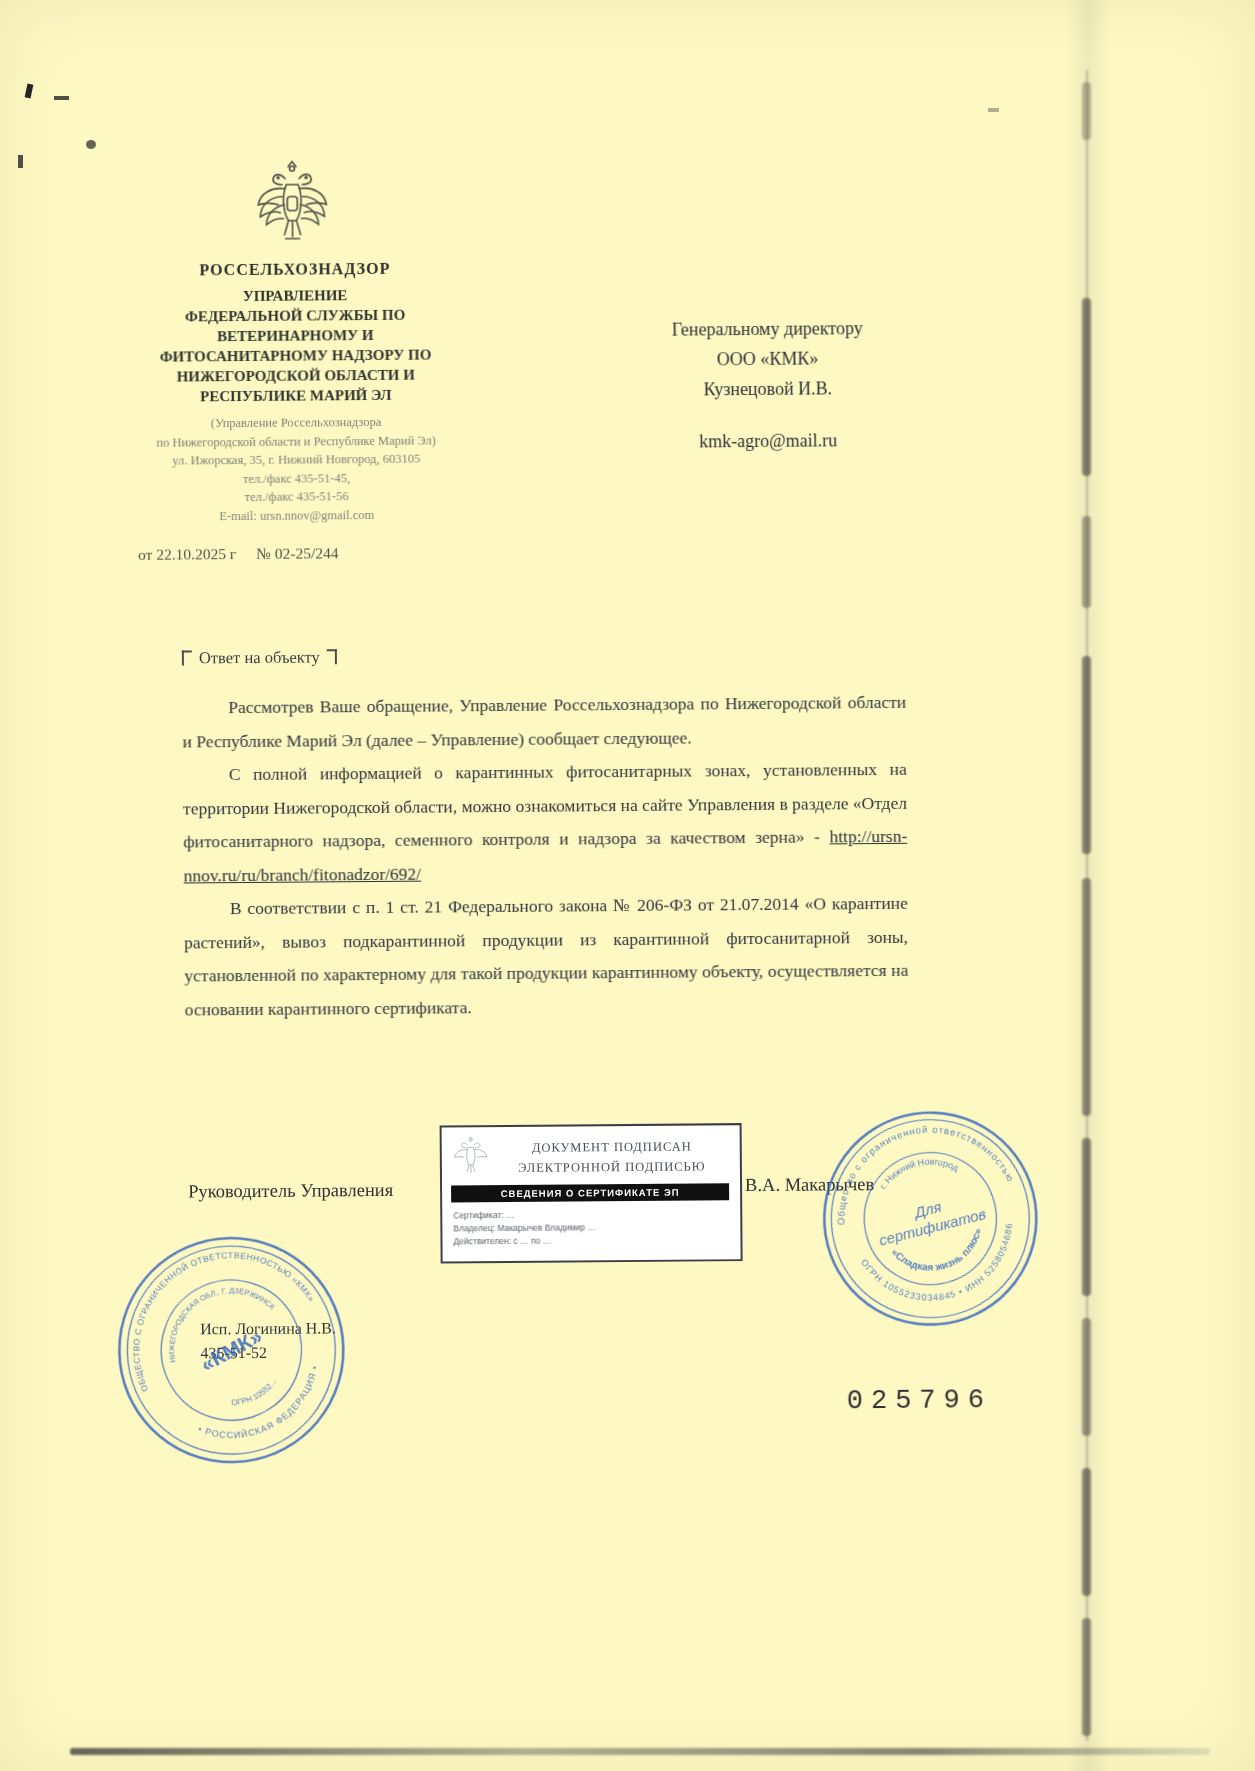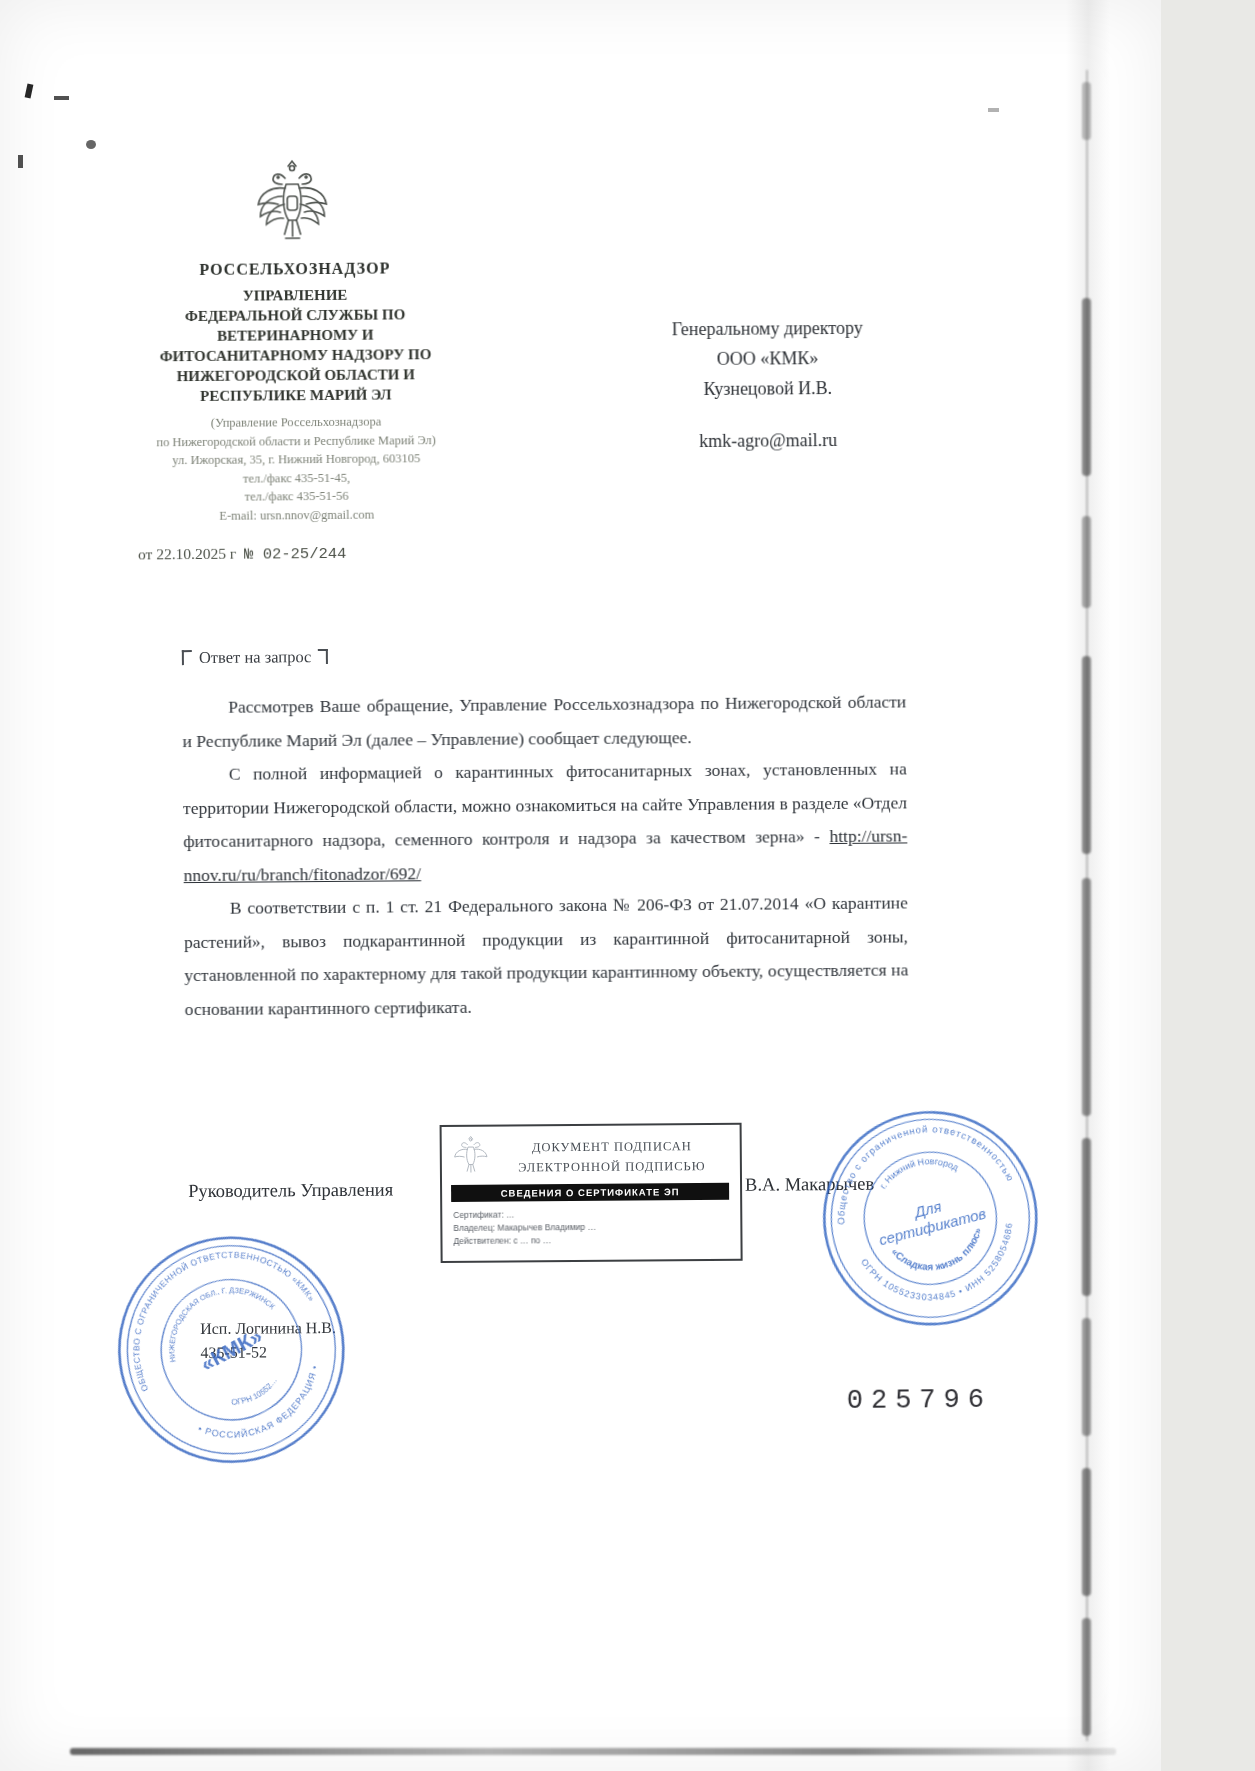--- a/index.html
+++ b/index.html
@@ -1,32 +1,32 @@
 <!DOCTYPE html>
 <html><head>
 <meta charset="utf-8">
 <style>
   html,body{margin:0;padding:0;background:#e9e9e6;}
-  .page{position:relative;width:1161px;height:1771px;background:#ffffff;overflow:hidden;
+  .page{position:relative;width:1255px;height:1771px;background:#fef9c3;overflow:hidden;
         font-family:"Liberation Serif",serif;color:#2f3338;
         box-shadow:inset 0 0 70px rgba(0,0,0,.07);}
   .tilt{position:absolute;inset:0;transform:rotate(-0.45deg);transform-origin:50% 45%;}
 
   .abs{position:absolute;}
   .pre{white-space:pre-line;}
 
   
   .emblem-main{left:257px;top:156px;width:80px;height:96px;filter:blur(.25px);opacity:.9;}
   .letterhead{left:118px;top:258px;width:362px;text-align:center;}
   .lh-agency{font-size:16px;font-weight:bold;letter-spacing:1px;color:#2c302c;margin-bottom:7px;filter:blur(.2px);}
   .lh-title{font-size:15px;font-weight:bold;line-height:20px;color:#31352f;filter:blur(.2px);}
   .lh-sub{font-size:12.5px;line-height:18.5px;color:#7f8479;margin-top:8px;filter:blur(.35px);}
 
   .refline{left:140px;top:542px;font-size:15.5px;color:#4c5148;filter:blur(.2px);}
-  .refline .num{margin-left:4px;font-family:Liberation Mono, monospace;}
+  .refline .num{margin-left:16px;}
 
   .addressee{left:618px;top:315px;width:306px;text-align:center;font-size:18px;line-height:30px;color:#2d3136;filter:blur(.15px);}
   .addressee .email{margin-top:22px;}
 
   
   .subject{left:183px;top:645px;font-size:16.5px;color:#3a3e43;}
   .cb{display:inline-block;width:8px;height:13px;vertical-align:-2px;}
   .cb-l{border-top:2px solid #4a4e53;border-left:2px solid #4a4e53;margin-right:7px;}
   .cb-r{border-top:2px solid #4a4e53;border-right:2px solid #4a4e53;margin-left:7px;}
 
@@ -135,21 +135,21 @@
     </div>
 
     <div class="abs addressee">
       <div class="pre">Генеральному директору
 ООО «КМК»
 Кузнецовой И.В.</div>
       <div class="email">kmk-agro@mail.ru</div>
     </div>
 
     <div class="abs subject">
-      <span class="cb cb-l"></span><span>Ответ на запрос</span><span class="cb cb-r"></span>
+      <span class="cb cb-l"></span><span>Ответ на объекту</span><span class="cb cb-r"></span>
     </div>
 
     <div class="abs body-text">
       <p>Рассмотрев Ваше обращение, Управление Россельхознадзора по Нижегородской области и Республике Марий Эл (далее – Управление) сообщает следующее.</p>
       <p><span>С полной информацией о карантинных фитосанитарных зонах, установленных на территории Нижегородской области, можно ознакомиться на сайте Управления в разделе «Отдел фитосанитарного надзора, семенного контроля и надзора за качеством зерна» - </span><span class="link">http://ursn-nnov.ru/ru/branch/fitonadzor/692/</span></p>
       <p>В соответствии с п. 1 ст. 21 Федерального закона № 206-ФЗ от 21.07.2014 «О карантине растений», вывоз подкарантинной продукции из карантинной фитосанитарной зоны, установленной по характерному для такой продукции карантинному объекту, осуществляется на основании карантинного сертификата.</p>
     </div>
 
     <div class="abs sign-pos">Руководитель Управления</div>
     <div class="abs sign-name">В.А. Макарычев</div>

